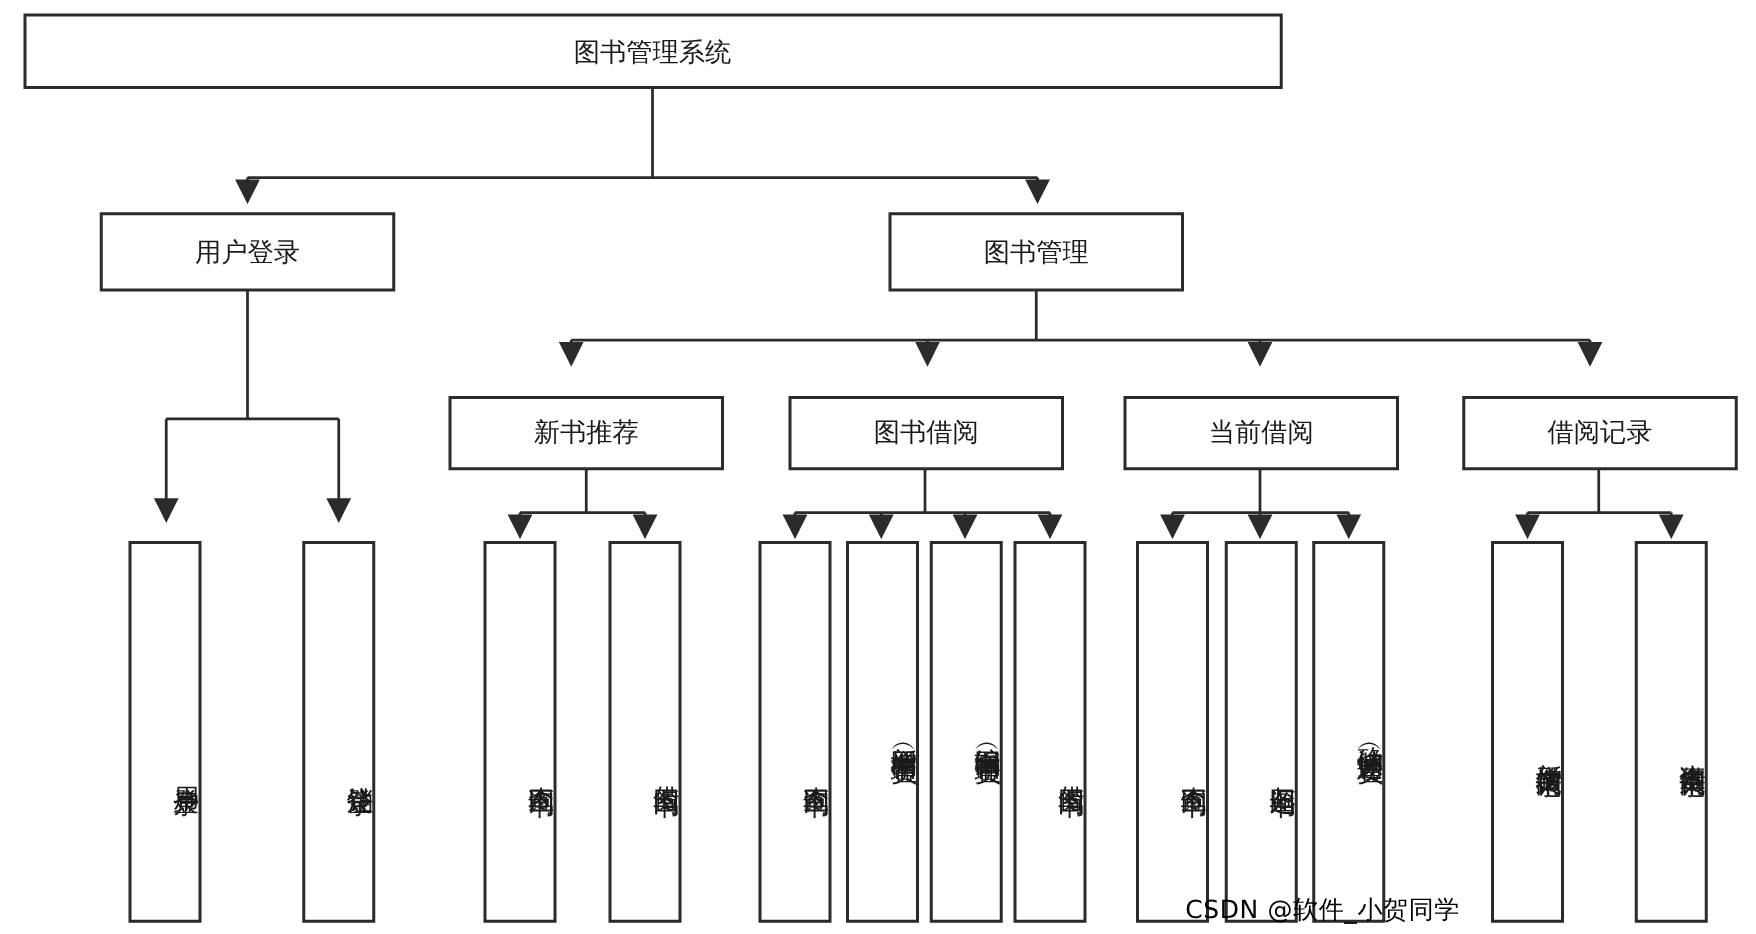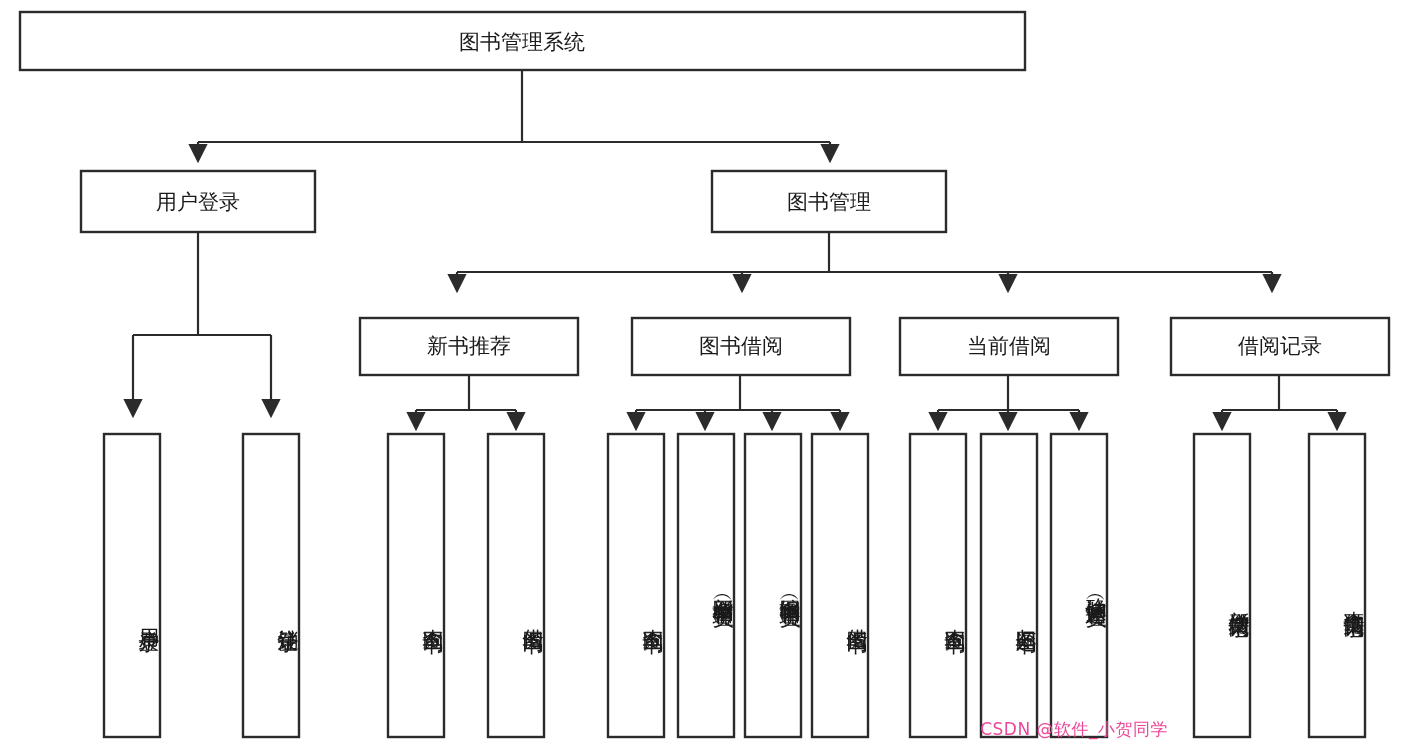--- a/index.html
+++ b/index.html
@@ -62,22 +62,22 @@
     display: flex;
     align-items: flex-start;
     justify-content: center;
     pointer-events: none;
   }
   .watermark {
     position: absolute;
     right: 8px;
     bottom: 6px;
     font-family: "DejaVu Sans", "Liberation Sans", sans-serif;
-    font-size: 17px;
-    color: #ec4899;
+    font-size: 20px;
+    color: #000000;
     letter-spacing: 0.5px;
     user-select: none;
   }
 </style>
 </head>
 <body>
 
 <div id="diagram-root">
 
   <svg id="tree-svg" viewBox="0 0 1405 747">

